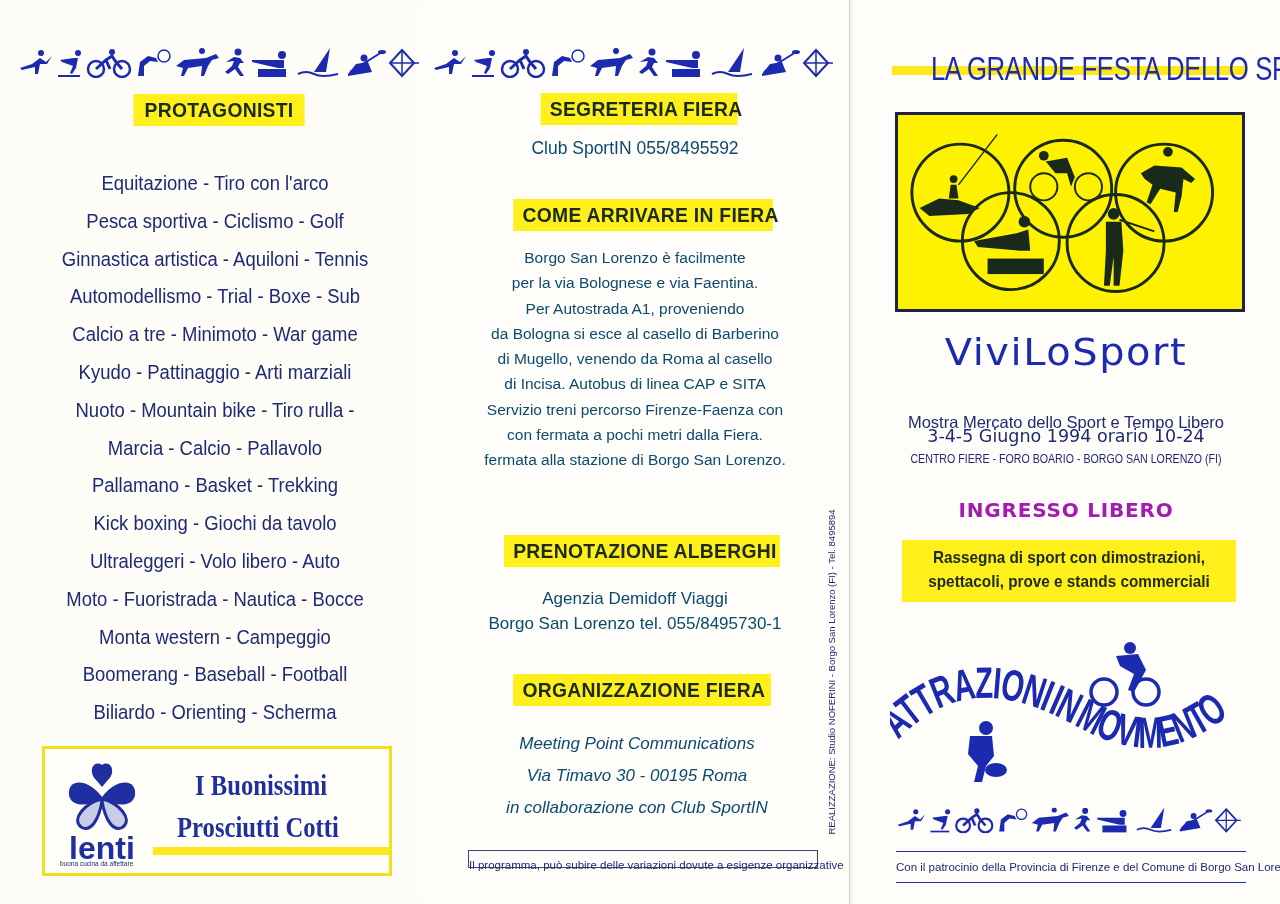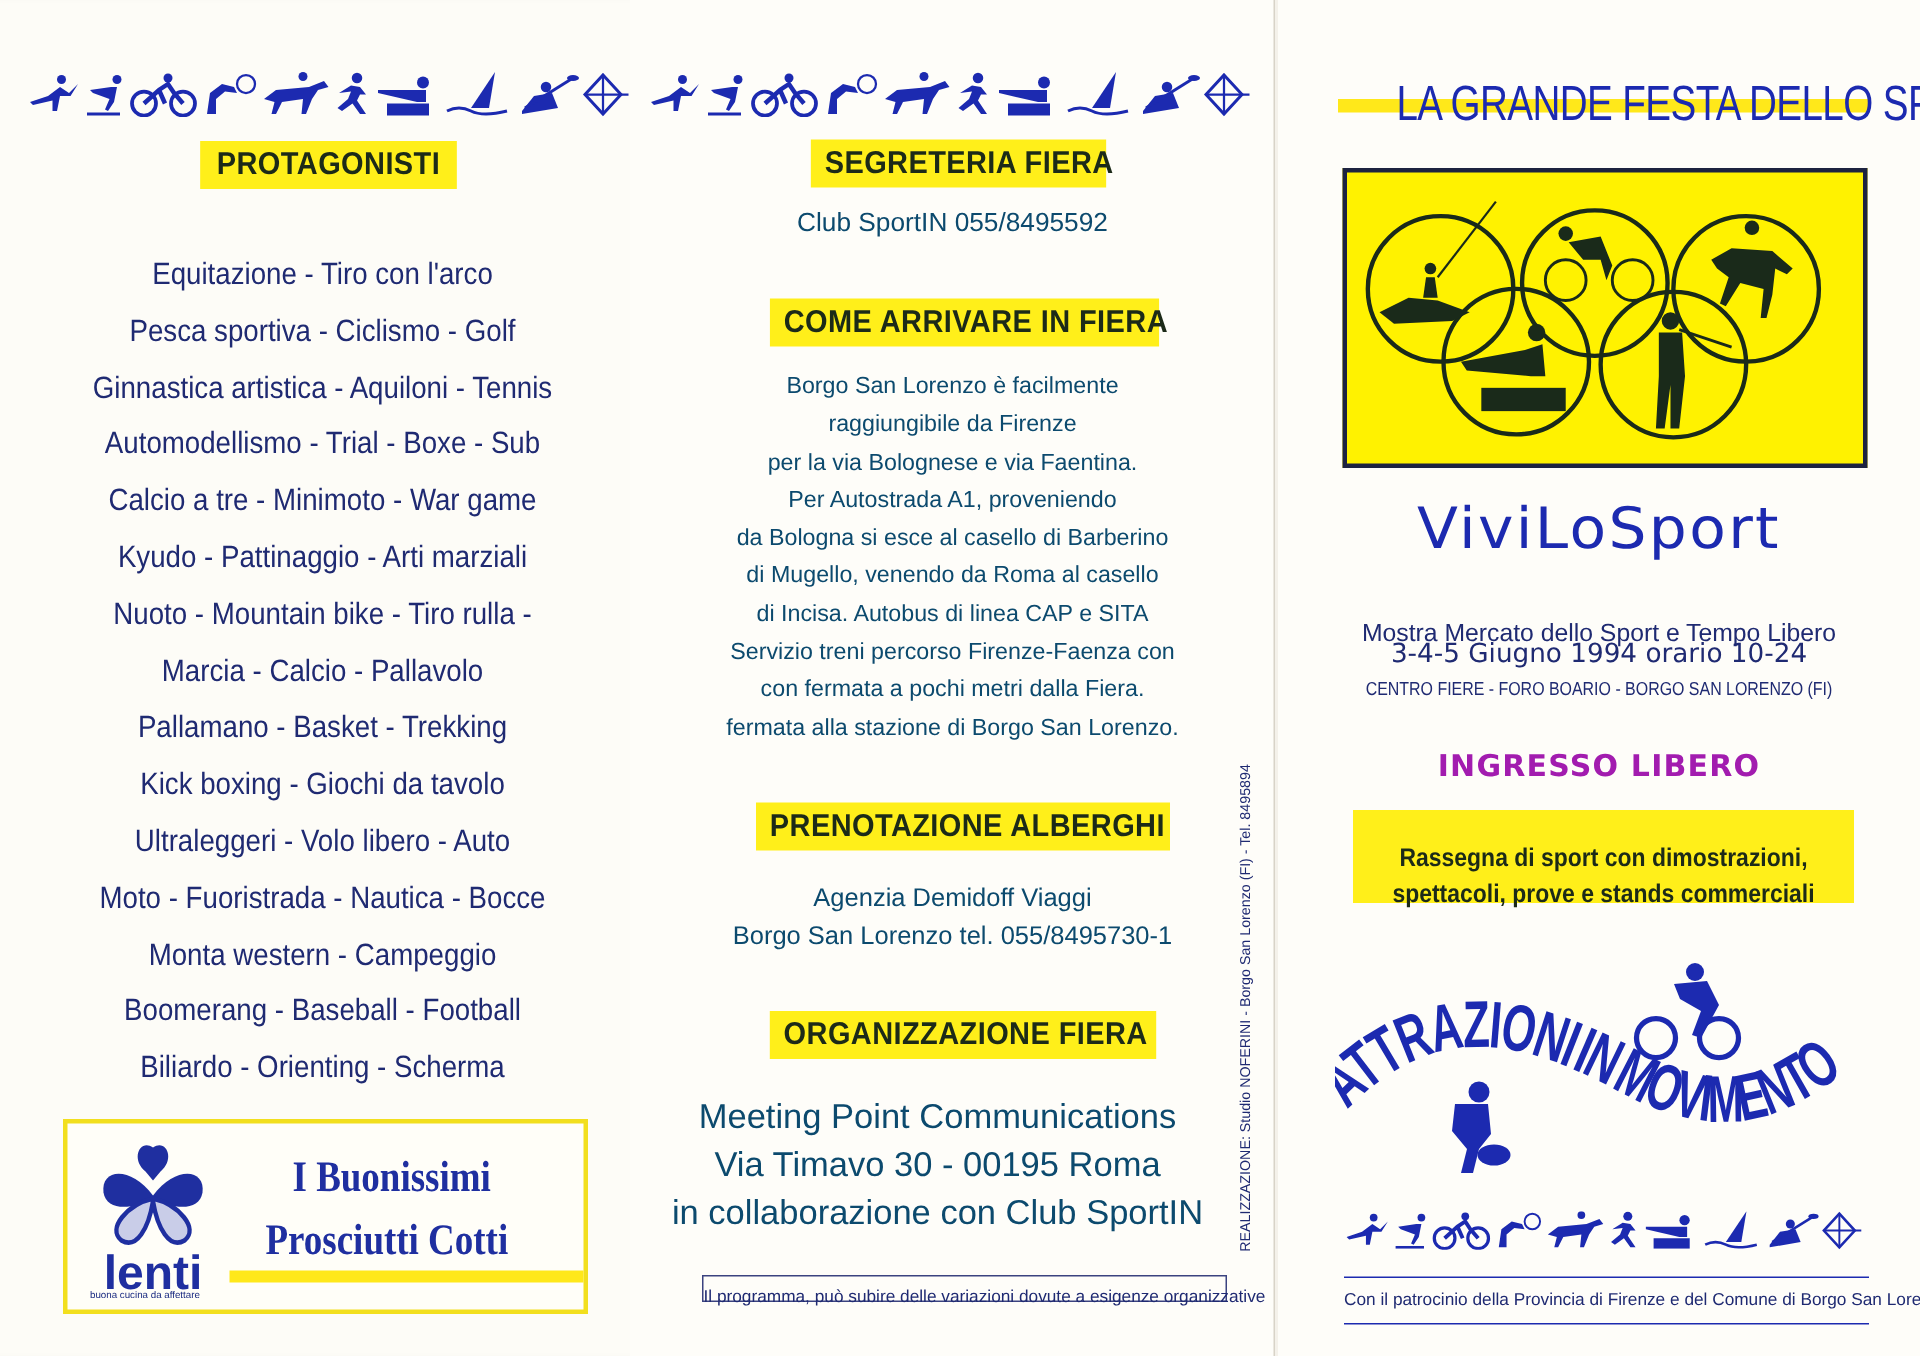--- a/index.html
+++ b/index.html
@@ -42,21 +42,21 @@
   #main-title-bar { position: absolute; left: 0; top: 16px; width: 354px; height: 9px; background: #ffe81a; }
   #main-title { position: absolute; left: 0; top: 0; width: 354px; text-align: center; font-size: 33px; color: #1c2ab0; white-space: nowrap; transform: scaleX(0.78); transform-origin: center; letter-spacing: -0.5px; }
 
   #rings-box { position: absolute; left: 895px; top: 112px; width: 350px; height: 200px; background: #fff200; border: 3px solid #1d2340; }
 
   #brand { position: absolute; left: 852px; top: 330px; width: 428px; text-align: center; font-size: 38px; color: #1c2ab0; letter-spacing: 1.5px; font-family: "DejaVu Sans", sans-serif; transform: scaleX(1.05); }
   #brand-sub { position: absolute; left: 852px; top: 380px; width: 428px; text-align: center; font-size: 16.5px; color: #1f2a72; white-space: nowrap; margin-top: 33px; }
   #dates { position: absolute; left: 852px; top: 426px; width: 428px; text-align: center; font-size: 17.5px; color: #1f2a72; font-family: "DejaVu Sans", sans-serif; white-space: nowrap; }
   #venue { position: absolute; left: 852px; top: 452px; width: 428px; text-align: center; font-size: 12.5px; color: #1f2a72; white-space: nowrap; transform: scaleX(0.85); }
   #entry { position: absolute; left: 852px; top: 498px; width: 428px; text-align: center; font-size: 20px; font-weight: bold; color: #a21caf; letter-spacing: 0.8px; font-family: "DejaVu Sans", sans-serif; }
-  #rassegna-box { position: absolute; left: 902px; top: 540px; width: 334px; height: 62px; background: #ffef1a; text-align: center; padding-top: 20px; }
+  #rassegna-box { position: absolute; left: 902px; top: 540px; width: 334px; height: 62px; background: #ffef1a; text-align: center; padding-top: 6px; }
   #rassegna-box div { font-size: 17px; font-weight: bold; color: #1c2a18; line-height: 24px; white-space: nowrap; transform: scaleX(0.9); }
 
   #attrazioni { position: absolute; left: 890px; top: 636px; width: 370px; height: 150px; }
   #patronage-wrap { position: absolute; left: 896px; top: 851px; width: 350px; height: 32px; border-top: 1.5px solid #1c2ab0; border-bottom: 1.5px solid #1c2ab0; text-align: center; font-size: 11.5px; line-height: 30px; color: #1f2a72; white-space: nowrap; }
 </style>
 </head>
 <body>
 
 <section id="panel-left" class="panel">
   <div class="pictos picto-slot" style="left:18px; top:44px;">
@@ -195,39 +195,38 @@
         <path d="M14 2 L14 28 M2 15 L31 15" stroke="#1c2ab0" stroke-width="1.5"></path>
       </svg>
 </div>
 
   <div class="yellow-label" style="left:112px; top:93px; width:214px;">SEGRETERIA FIERA</div>
   <div class="body-text" style="left:0; width:430px; top:138px; font-size:17.5px;">Club SportIN 055/8495592</div>
 
   <div class="yellow-label" style="left:82px; top:199px; width:282px;">COME ARRIVARE IN FIERA</div>
   <div class="body-text" style="left:0; width:430px; top:245px; font-size:15.5px; line-height:25.3px;">
     <div>Borgo San Lorenzo è facilmente</div>
-    <div>raggiungibile da Firenze</div>
     <div>per la via Bolognese e via Faentina.</div>
     <div>Per Autostrada A1, proveniendo</div>
     <div>da Bologna si esce al casello di Barberino</div>
     <div>di Mugello, venendo da Roma al casello</div>
     <div>di Incisa. Autobus di linea CAP e SITA</div>
     <div>Servizio treni percorso Firenze-Faenza con</div>
     <div>con fermata a pochi metri dalla Fiera.</div>
     <div>fermata alla stazione di Borgo San Lorenzo.</div>
   </div>
 
   <div class="yellow-label" style="left:72px; top:535px; width:300px;">PRENOTAZIONE ALBERGHI</div>
   <div class="body-text" style="left:0; width:430px; top:586px; font-size:17px; line-height:25px;">
     <div>Agenzia Demidoff Viaggi</div>
     <div>Borgo San Lorenzo tel. 055/8495730-1</div>
   </div>
 
   <div class="yellow-label" style="left:82px; top:674px; width:280px;">ORGANIZZAZIONE FIERA</div>
-  <div class="body-text" style="left:0; width:410px; top:728px; font-size:23px; line-height:32px;">
+  <div class="body-text" style="left:12px; width:410px; top:728px; font-size:17px; line-height:32px;font-style:italic;">
     <div>Meeting Point Communications</div>
     <div>Via Timavo 30 - 00195 Roma</div>
     <div>in collaborazione con Club SportIN</div>
   </div>
 </section>
 
 <div id="disclaimer-box">Il programma, può subire delle variazioni dovute a esigenze organizzative</div>
 <div id="vertical-credit">
     <span>REALIZZAZIONE: Studio NOFERINI - Borgo San Lorenzo (FI) - Tel. 8495894</span>
   </div>

